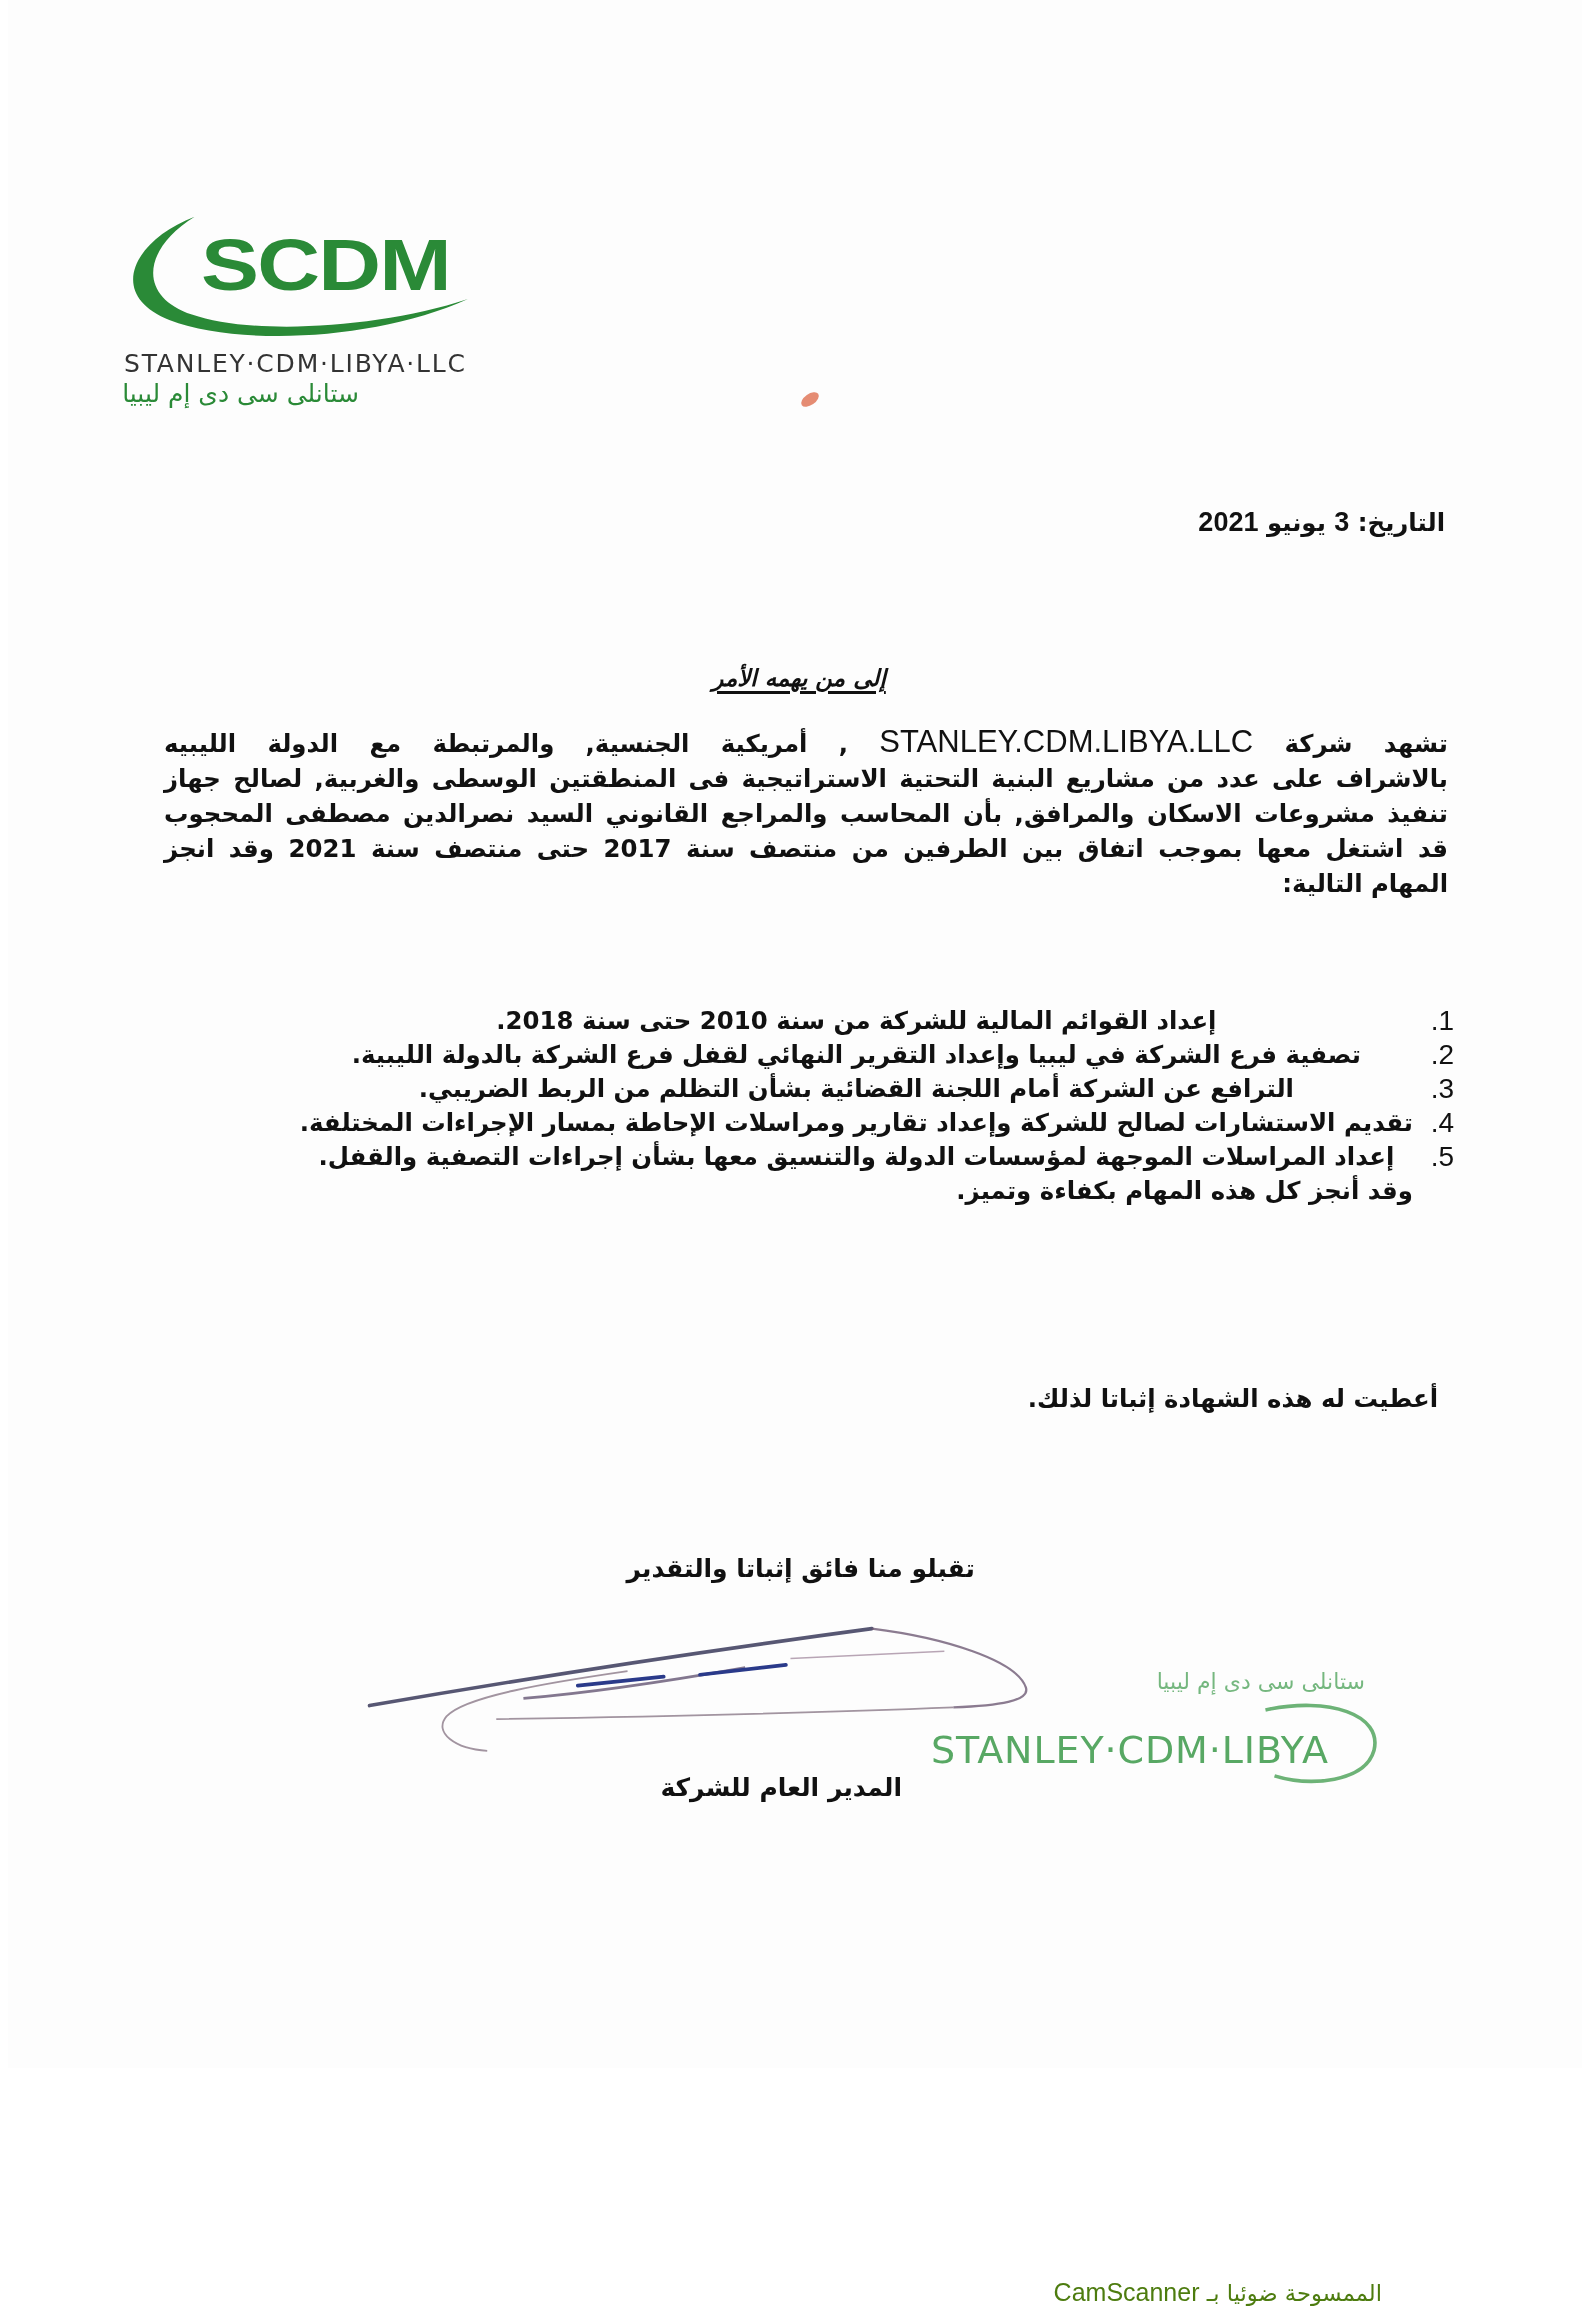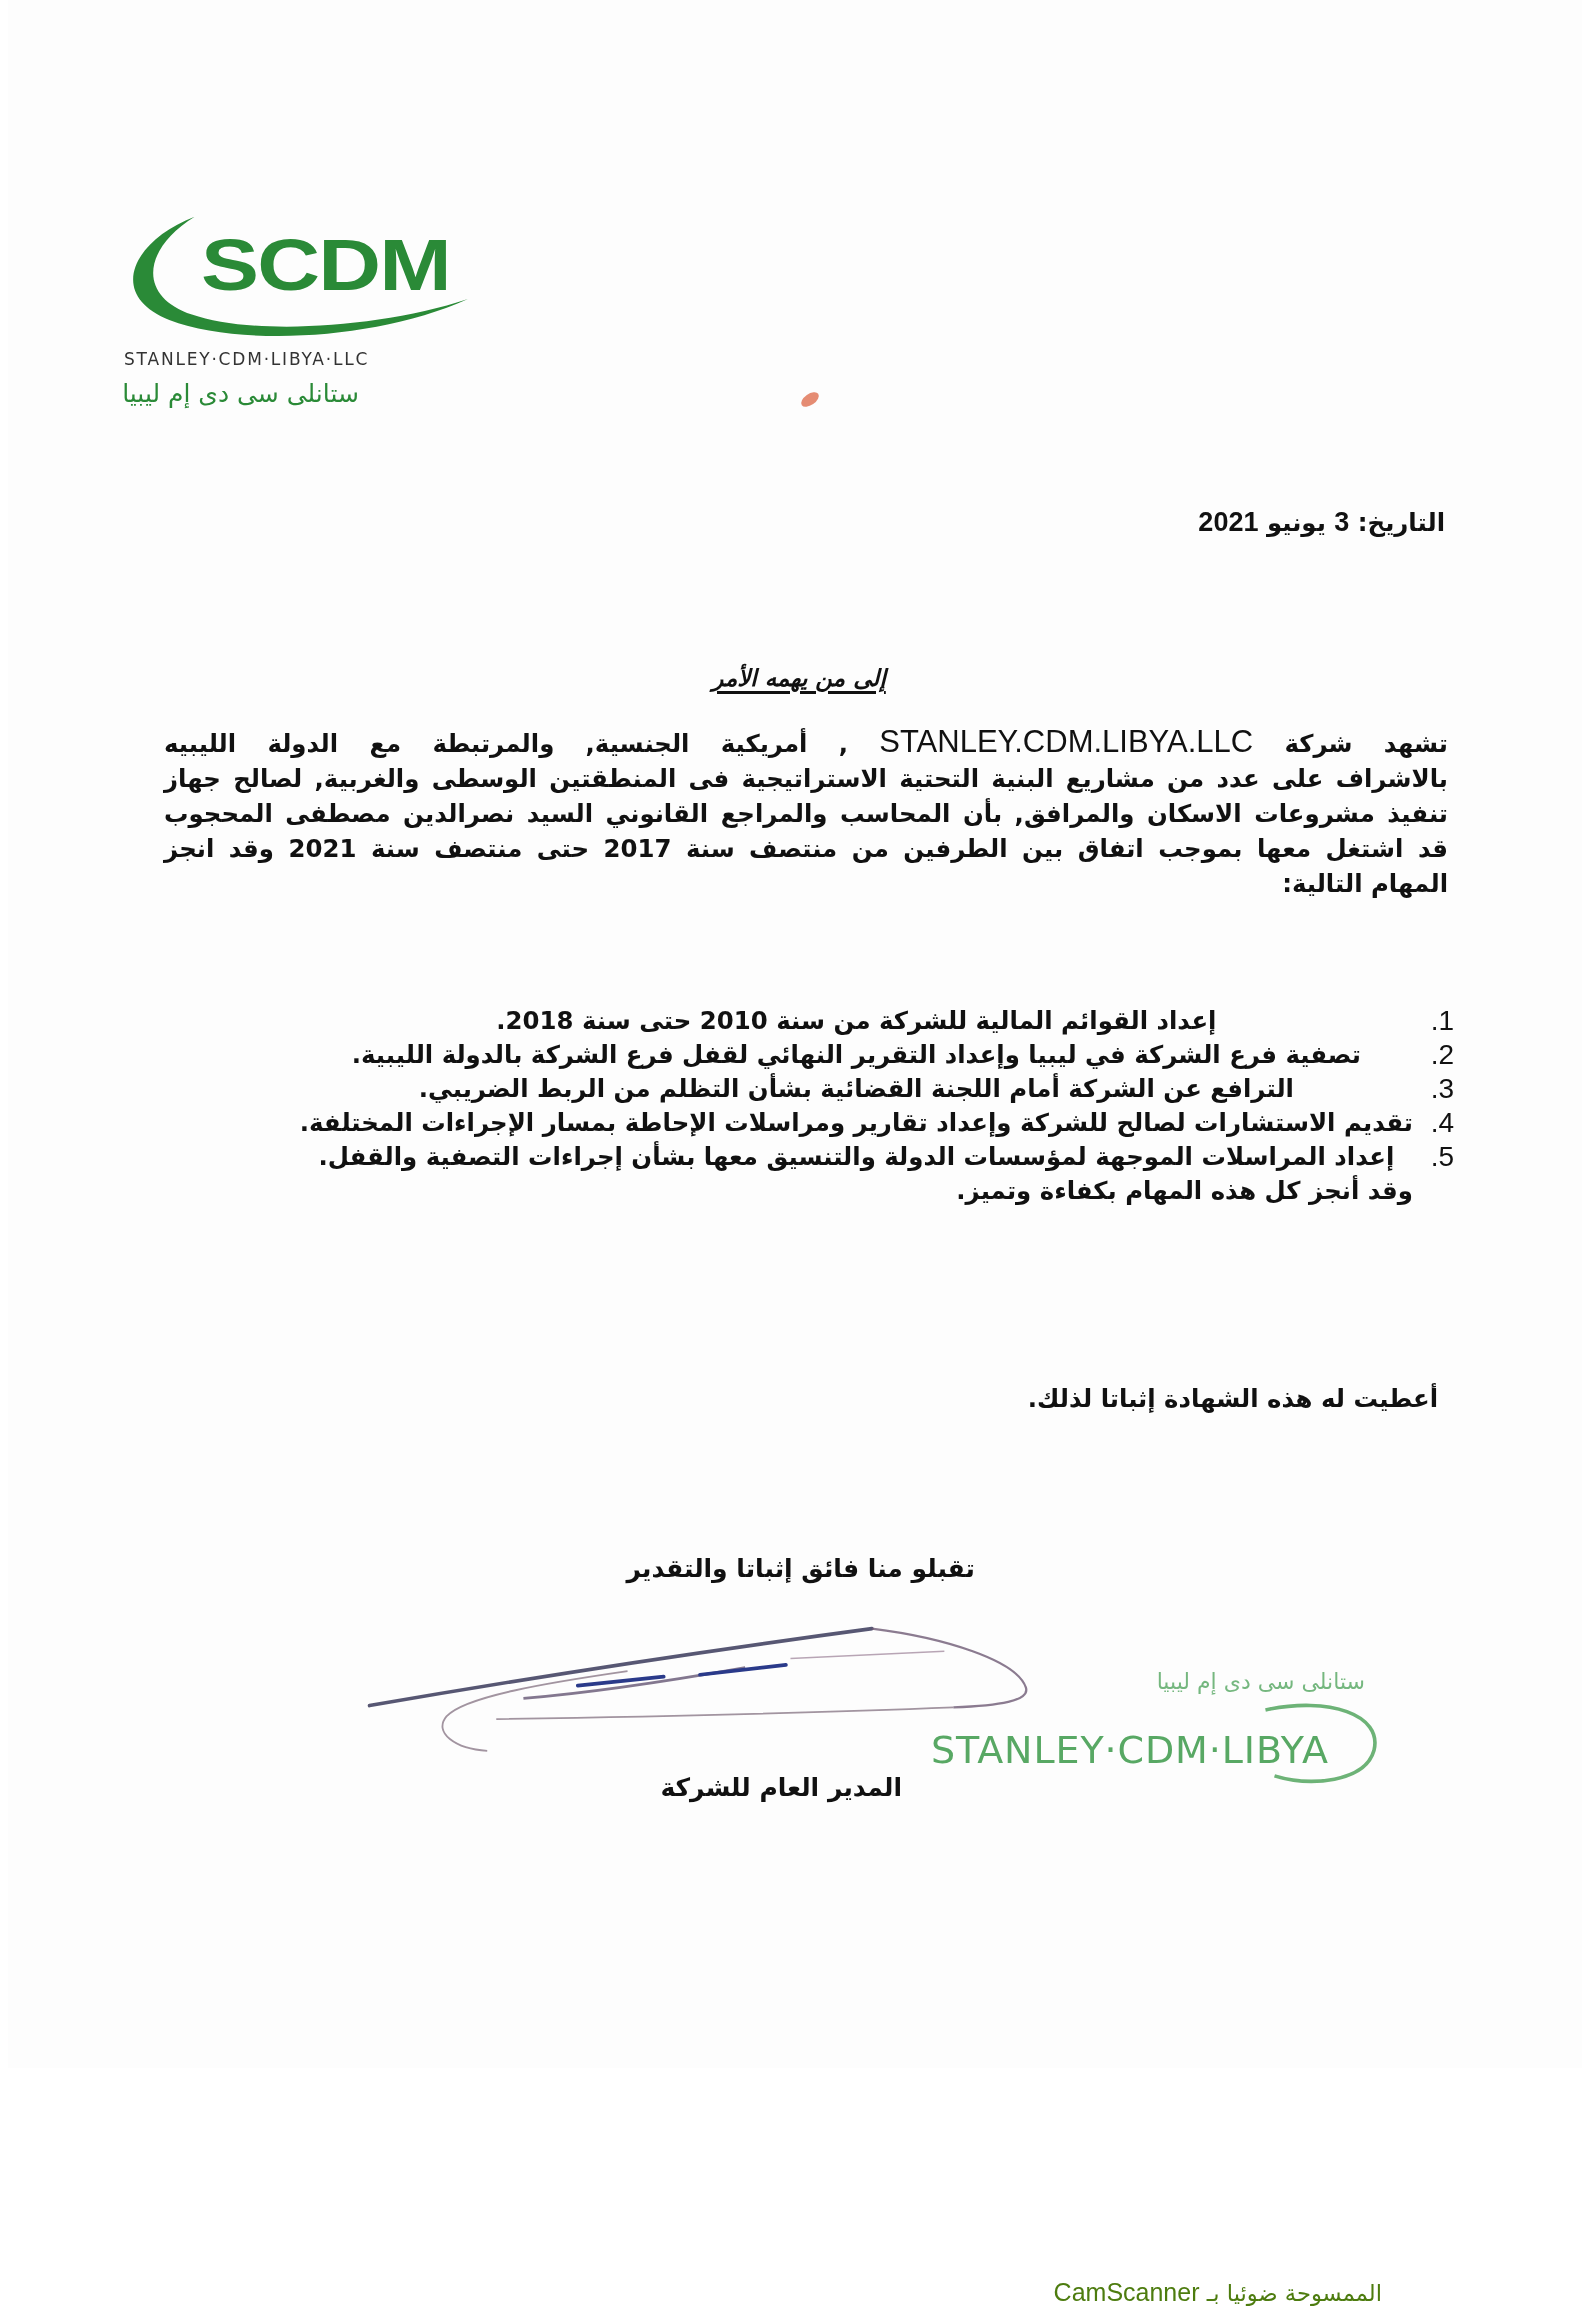--- a/index.html
+++ b/index.html
@@ -40,21 +40,21 @@
       letter-spacing: -1.8px;
       color: #2a8a37;
       transform: scaleY(0.82);
       transform-origin: left top;
     }
     .logo-en {
       position: absolute;
       left: 9px;
       top: 136px;
       font-family: "DejaVu Sans", sans-serif;
-      font-size: 17px;
+      font-size: 25px;
       letter-spacing: 1.8px;
       color: #333333;
     }
     .logo-ar {
       position: absolute;
       left: 7.2px;
       top: 166px;
       font-family: "DejaVu Sans", sans-serif;
       font-size: 25px;
       color: #2a8a37;

